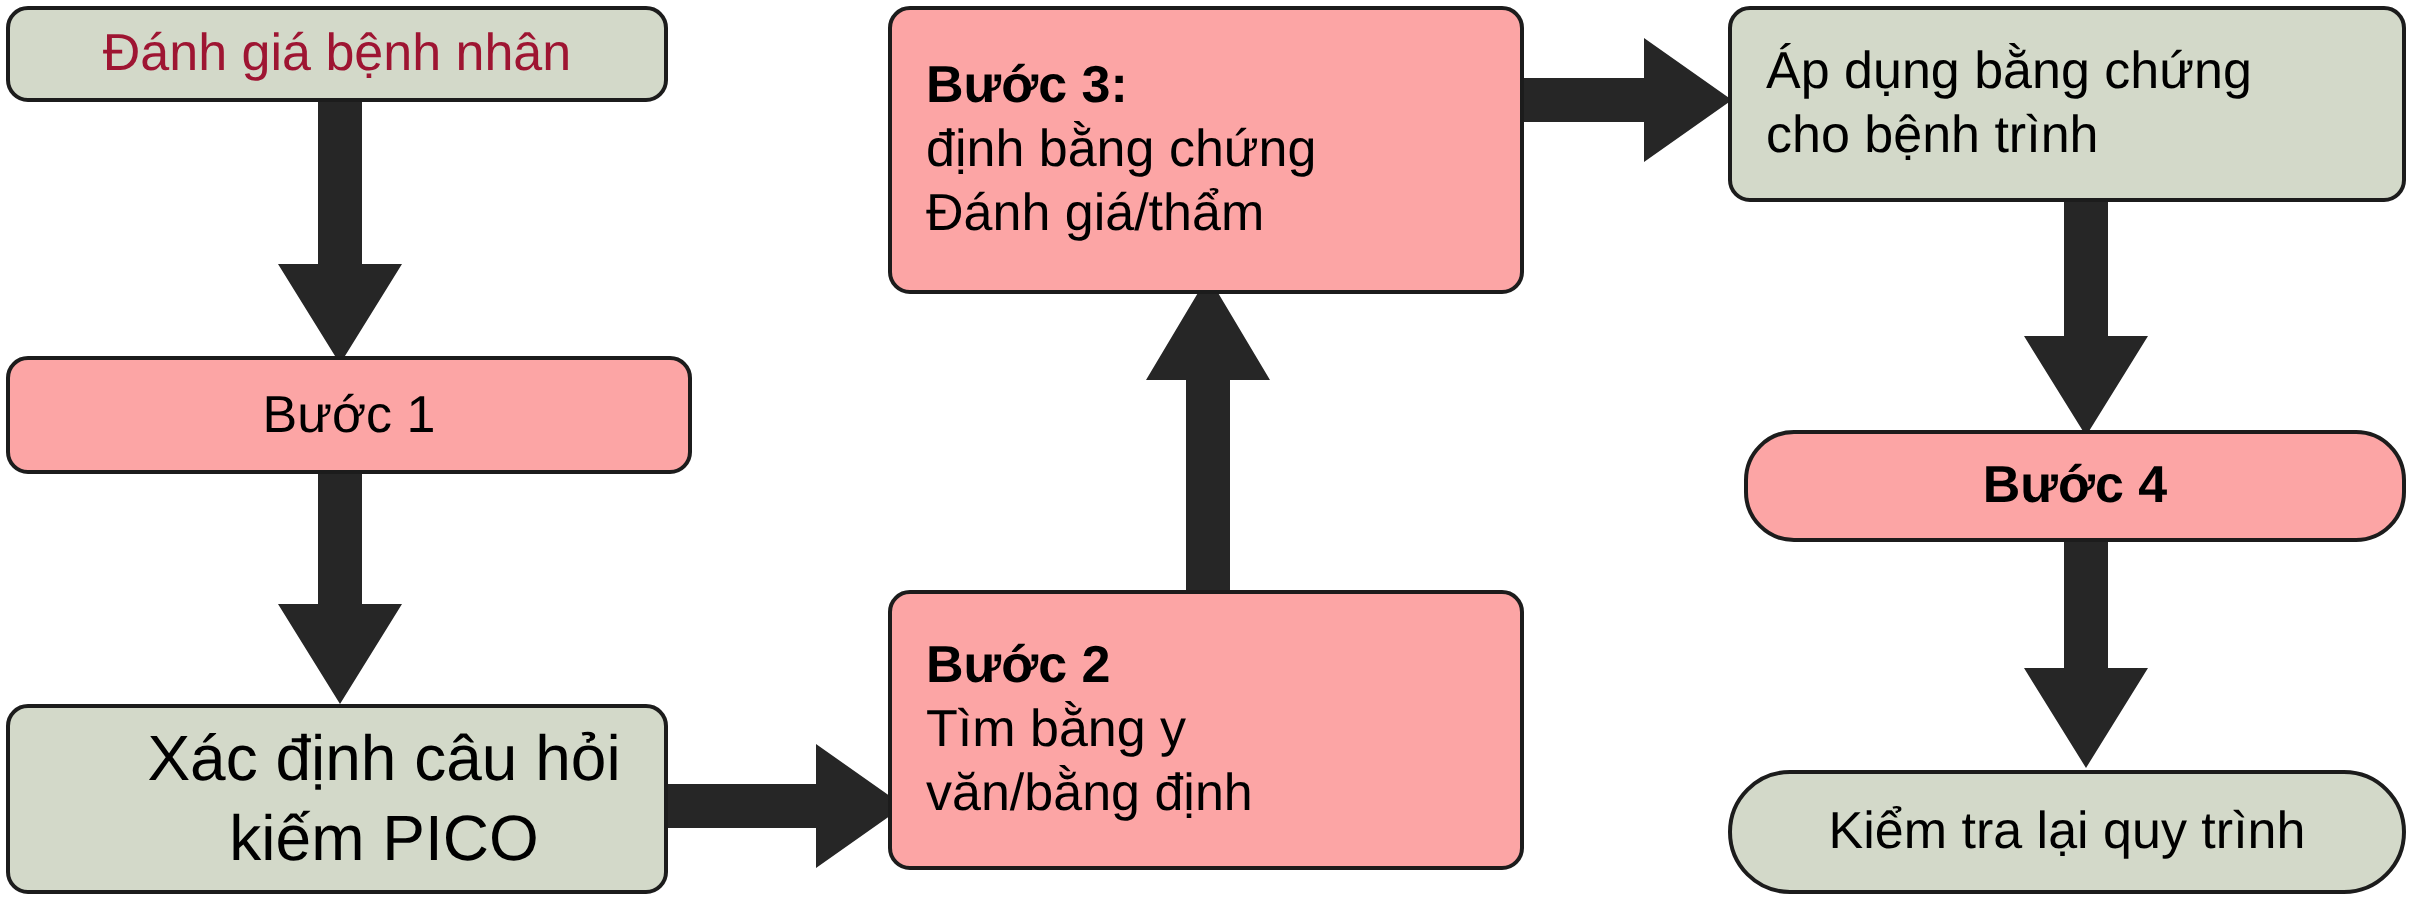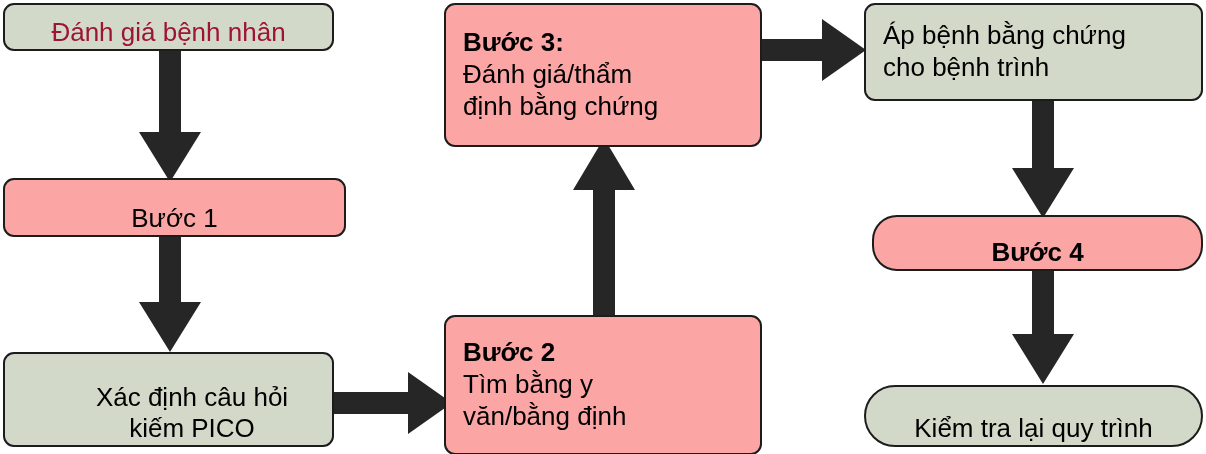--- a/index.html
+++ b/index.html
@@ -22,21 +22,21 @@
     border-radius: 11px;
     display: flex;
     flex-direction: column;
     justify-content: center;
     color: #000000;
     line-height: 1.2;
     z-index: 3;
   }
   .node.light { background: #d3d9c9; }
   .node.green { background: #fca5a5; }
-  .node.center { align-items: center; text-align: center; justify-content: flex-end; }
+  .node.center { align-items: center; text-align: center; }
   .node.left   { align-items: flex-start; text-align: left; }
   .node .pad { padding: 0 14px; width: 100%; box-sizing: border-box; }
   .node.left .pad { padding-left: 17px; padding-right: 10px; }
   .t-red  { color: #9e1532; }
   .t-bold { font-weight: bold; }
   .line { line-height: 1.22; }
 
   
   .arrow { position: absolute; z-index: 1; }
   .arrow svg { display: block; overflow: visible; }
@@ -93,46 +93,46 @@
       <div class="line t-red">Đánh giá bệnh nhân</div>
     </div>
   </div>
 
   <div class="node green center" style="left:3px; top:178px; width:343px; height:59px; font-size:26px;">
     <div class="pad">
       <div class="line">Bước 1</div>
     </div>
   </div>
 
-  <div class="node light center" style="left:3px; top:352px; width:331px; height:95px; font-size:26px;padding-left:47px;">
+  <div class="node light center" style="left:3px; top:352px; width:331px; height:95px; font-size:32px;padding-left:47px;">
     <div class="pad">
       <div class="line">Xác định câu hỏi</div>
       <div class="line">kiếm PICO</div>
     </div>
   </div>
 
   <div class="node green left" style="left:444px; top:3px; width:318px; height:144px; font-size:26px;">
     <div class="pad">
       <div class="line t-bold">Bước 3:</div>
+      <div class="line">định bằng chứng</div>
       <div class="line">Đánh giá/thẩm</div>
-      <div class="line">định bằng chứng</div>
     </div>
   </div>
 
-  <div class="node green left" style="left:444px; top:315px; width:318px; height:140px; font-size:26px;">
+  <div class="node green left" style="left:444px; top:295px; width:318px; height:140px; font-size:26px;">
     <div class="pad">
       <div class="line t-bold">Bước 2</div>
       <div class="line">Tìm bằng y</div>
       <div class="line">văn/bằng định</div>
     </div>
   </div>
 
   <div class="node light left" style="left:864px; top:3px; width:339px; height:98px; font-size:26px;">
     <div class="pad">
-      <div class="line">Áp bệnh bằng chứng</div>
+      <div class="line">Áp dụng bằng chứng</div>
       <div class="line">cho bệnh trình</div>
     </div>
   </div>
 
   <div class="node green center" style="left:872px; top:215px; width:331px; height:56px; font-size:26px;border-radius:25px;">
     <div class="pad">
       <div class="line t-bold">Bước 4</div>
     </div>
   </div>
 

